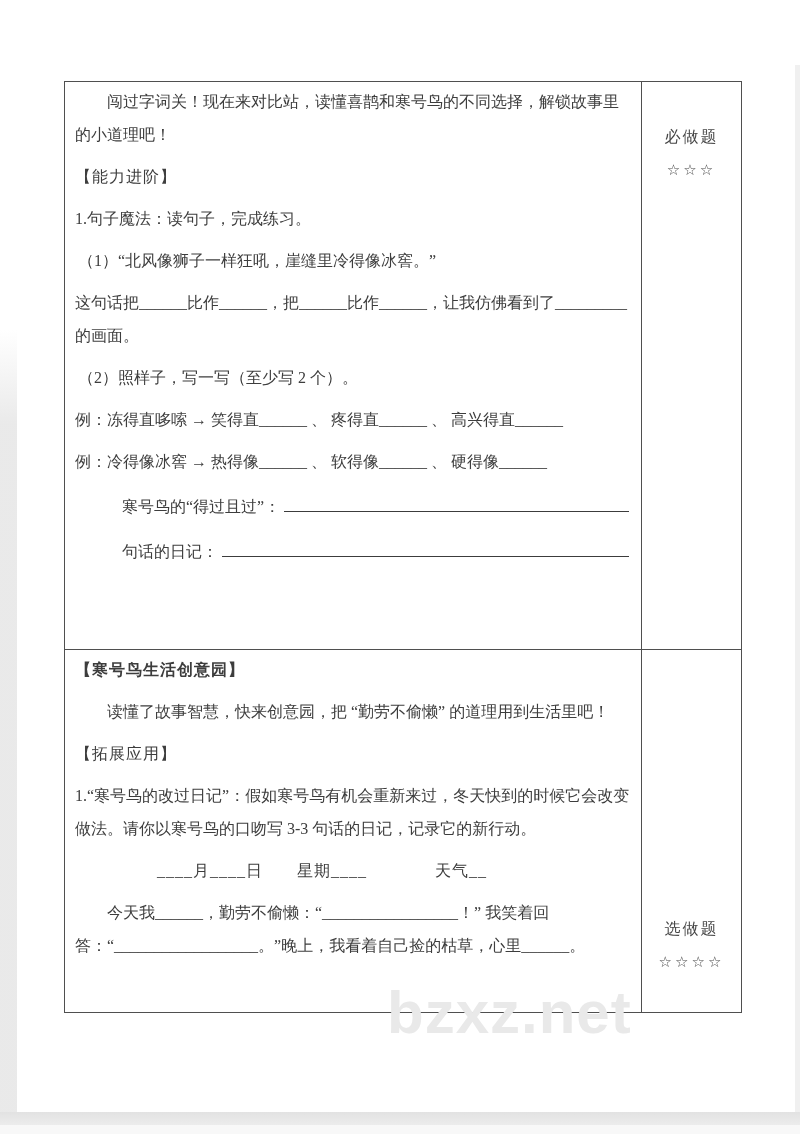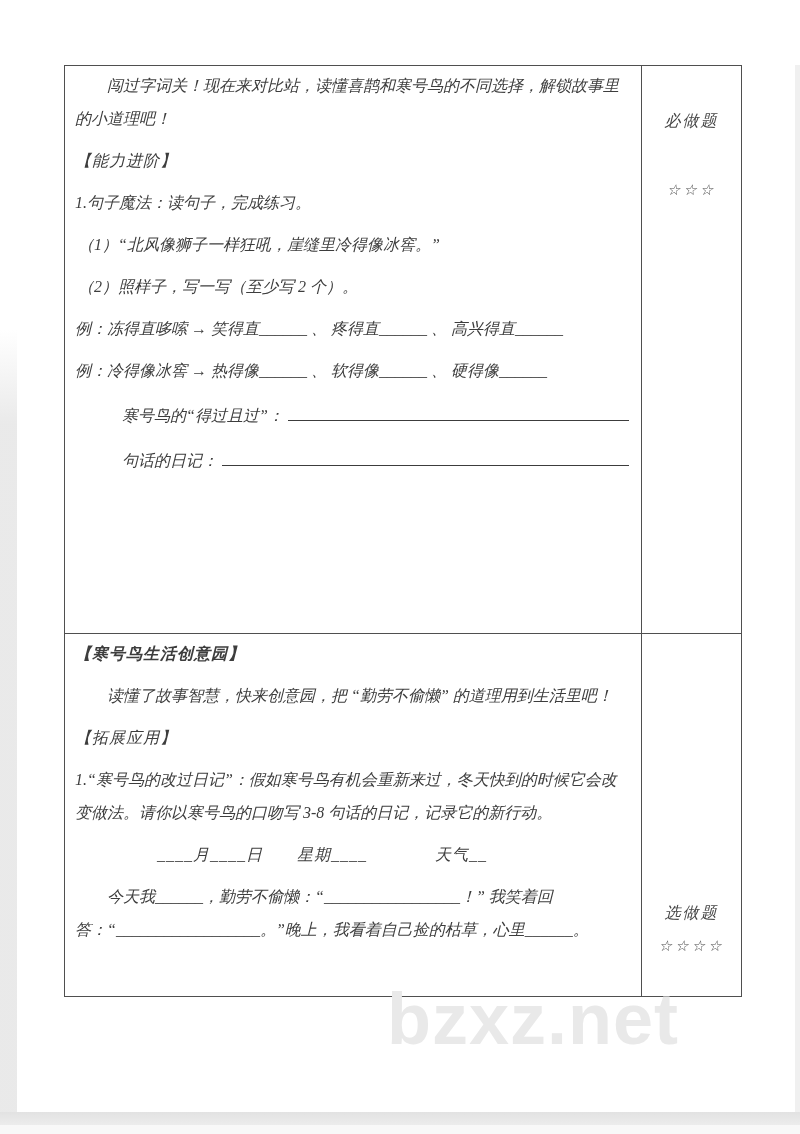--- a/index.html
+++ b/index.html
@@ -28,53 +28,52 @@
   .next-page {
     position: absolute; left: 0; top: 1125px; width: 800px; height: 9px;
     background: #f8f8f8;
   }
 
   
   .watermark {
     position: absolute; left: 387px; top: 983px;
     font-family: "Liberation Sans", "DejaVu Sans", sans-serif;
     font-weight: bold;
-    font-size: 72px;
+    font-size: 60px;
     letter-spacing: 1px;
     color: #e9e9e9;
     line-height: 1;
     user-select: none;
   }
 
   
   .worksheet {
-    position: absolute; left: 64px; top: 65px;
+    position: absolute; left: 64px; top: 81px;
     width: 678px; height: 932px;
     box-sizing: border-box;
     border: 1.5px solid #4f4f4f;
     display: flex; flex-direction: column;
     background: transparent;
-    font-style: italic;
   }
   .ws-row { display: flex; box-sizing: border-box; }
   .ws-row.row1 { height: 568px; border-bottom: 1.5px solid #4f4f4f; }
   .ws-row.row2 { flex: 1; }
 
   .cell-main {
     width: 577px; box-sizing: border-box;
     border-right: 1.5px solid #4f4f4f;
     padding: 3px 10px 0 10px;
     overflow: hidden;
   }
   .cell-side {
     flex: 1;
     display: flex; flex-direction: column; align-items: center;
     box-sizing: border-box;
   }
-  .row1 .cell-side { padding-top: 44px; gap: 36px; }
+  .row1 .cell-side { padding-top: 44px; }
   .row2 .cell-side { justify-content: flex-end; padding-bottom: 40px; }
 
   .cell-main p {
     margin: 9px 0;
     font-size: 16px;
     line-height: 33px;
     text-align: left;
   }
   .cell-main p:first-child { margin-top: 0; }
 
@@ -126,20 +125,21 @@
 <div class="edge-strip-right"></div>
 
 <div class="worksheet">
 
   <div class="ws-row row1">
     <div class="cell-main">
       <p class="indent2">闯过字词关！现在来对比站，读懂喜鹊和寒号鸟的不同选择，解锁故事里的小道理吧！</p>
       <p class="heading-center">【能力进阶】</p>
       <p>1.句子魔法：读句子，完成练习。</p>
       <p class="subq">（1）“北风像狮子一样狂吼，崖缝里冷得像冰窖。”</p>
+      <p>这句话把______比作______，把______比作______，让我仿佛看到了_________的画面。</p>
       <p class="subq">（2）照样子，写一写（至少写 2 个）。</p>
       <p>例：冻得直哆嗦 → 笑得直______ 、 疼得直______ 、 高兴得直______</p>
       <p>例：冷得像冰窖 → 热得像______ 、 软得像______ 、 硬得像______</p>
       <p class="blank-row">
         <span class="label">寒号鸟的“得过且过”：</span>
         <span class="fill-line"></span>
       </p>
       <p class="blank-row">
         <span class="label">句话的日记：</span>
         <span class="fill-line"></span>
@@ -149,21 +149,21 @@
       <div class="badge-label">必做题</div>
       <div class="badge-stars">☆☆☆</div>
     </div>
   </div>
 
   <div class="ws-row row2">
     <div class="cell-main">
       <p class="heading-bold">【寒号鸟生活创意园】</p>
       <p class="indent2">读懂了故事智慧，快来创意园，把 “勤劳不偷懒” 的道理用到生活里吧！</p>
       <p class="heading-center">【拓展应用】</p>
-      <p>1.“寒号鸟的改过日记”：假如寒号鸟有机会重新来过，冬天快到的时候它会改变做法。请你以寒号鸟的口吻写 3-8 句话的日记，记录它的新行动。</p>
+      <p>1.“寒号鸟的改过日记”：假如寒号鸟有机会重新来过，冬天快到的时候它会改变做法。请你以寒号鸟的口吻写 3-3 句话的日记，记录它的新行动。</p>
       <p class="diary-date">____月____日　　星期____　　　　天气__</p>
       <p class="indent2">今天我______，勤劳不偷懒：“_________________！” 我笑着回答：“__________________。”晚上，我看着自己捡的枯草，心里______。</p>
     </div>
     <div class="cell-side">
       <div class="badge-label">选做题</div>
       <div class="badge-stars">☆☆☆☆</div>
     </div>
   </div>
 
 </div>

